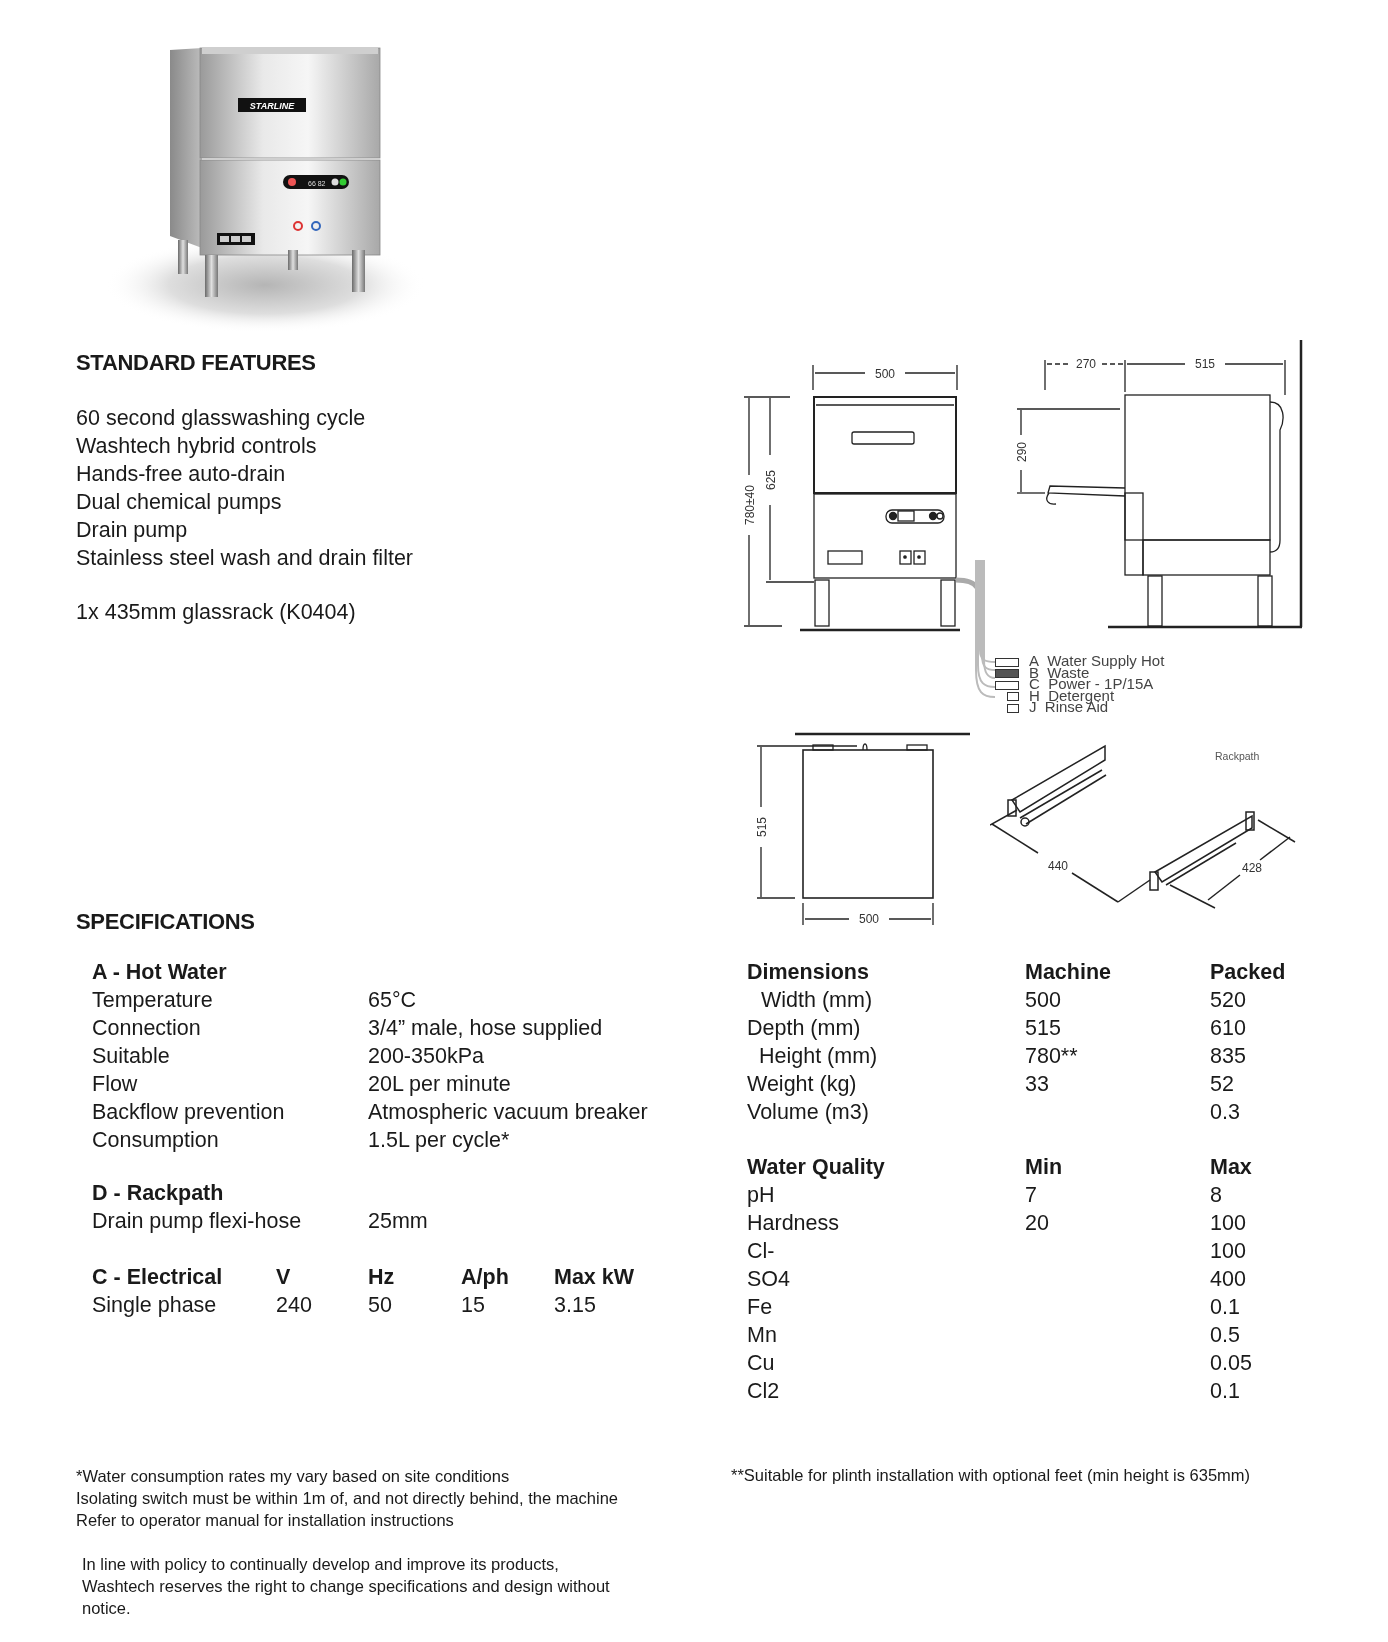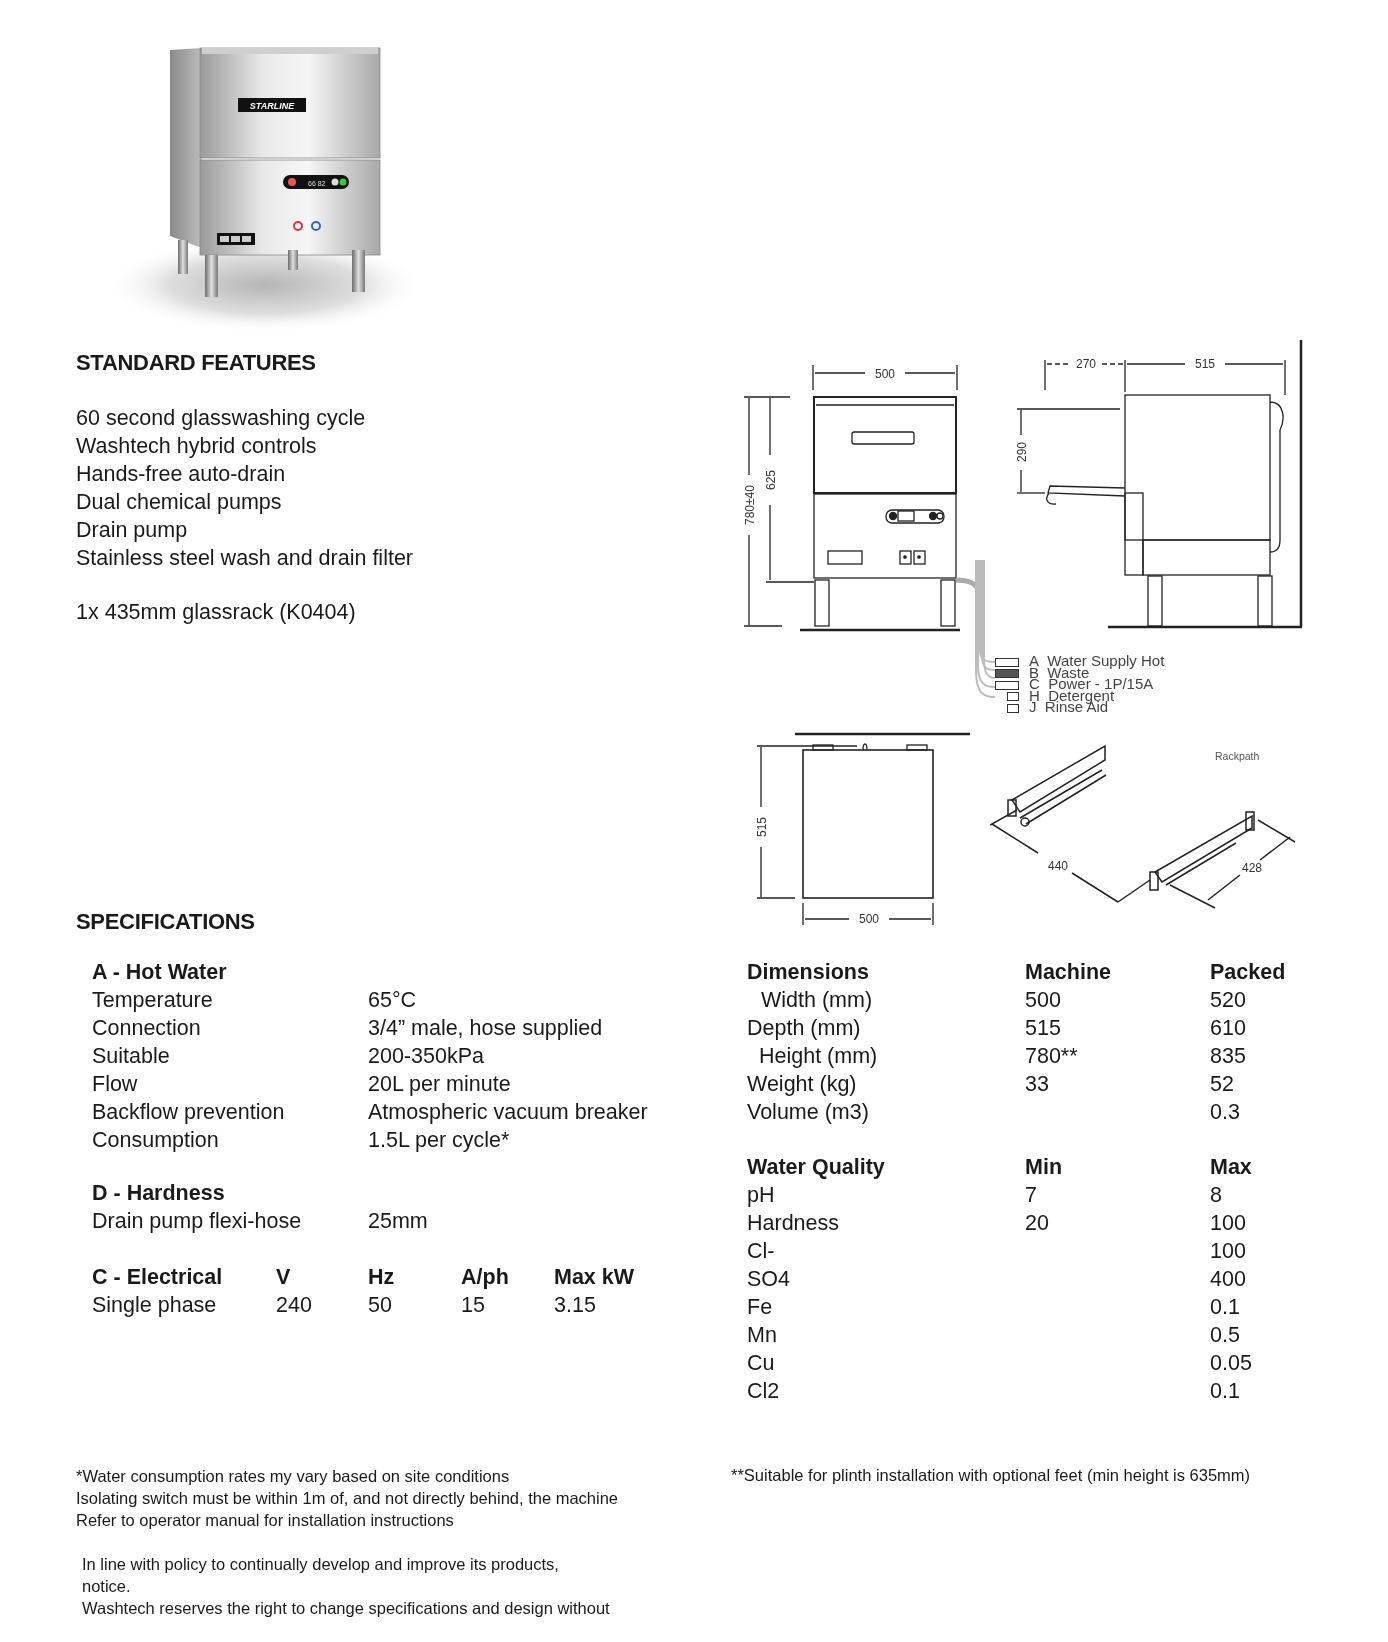--- a/index.html
+++ b/index.html
@@ -239,21 +239,21 @@
       <span class="col" style="left:0">Backflow prevention</span>
       <span class="col" style="left:276px">Atmospheric vacuum breaker</span>
     </div>
   <div class="row" style="top:168px;">
       <span class="col" style="left:0">Consumption</span>
       <span class="col" style="left:276px">1.5L per cycle*</span>
     </div>
 </div>
 
 <div class="abs txt" style="left:76px;top:1179px;width:600px;height:60px;">
-  <div class="row bold" style="top:0;">D - Hardness</div>
+  <div class="row bold" style="top:0;">D - Rackpath</div>
   <div class="row" style="top:28px;">
       <span class="col" style="left:0">Drain pump flexi-hose</span>
       <span class="col" style="left:276px">25mm</span>
     </div>
 </div>
 
 <div class="abs txt" style="left:76px;top:1263px;width:620px;height:60px;">
   <div class="row bold" style="top:0;">
     <span class="col" style="left:0">C - Electrical</span>
     <span class="col" style="left:184px">V</span>
@@ -351,16 +351,16 @@
     </div>
 </div>
 
 <div class="abs small" style="left:76px;top:1465px;">
   <div>*Water consumption rates my vary based on site conditions</div>
   <div>Isolating switch must be within 1m of, and not directly behind, the machine</div>
   <div>Refer to operator manual for installation instructions</div>
 </div>
 <div class="abs small" style="left:76px;top:1553px;margin-left:6px;">
   <div>In line with policy to continually develop and improve its products,</div>
+  <div>Washtech reserves the right to change specifications and design without</div>
   <div>notice.</div>
-  <div>Washtech reserves the right to change specifications and design without</div>
 </div>
 <div class="abs small" style="left:731px;top:1464px;">**Suitable for plinth installation with optional feet (min height is 635mm)</div>
 
 </body></html>

